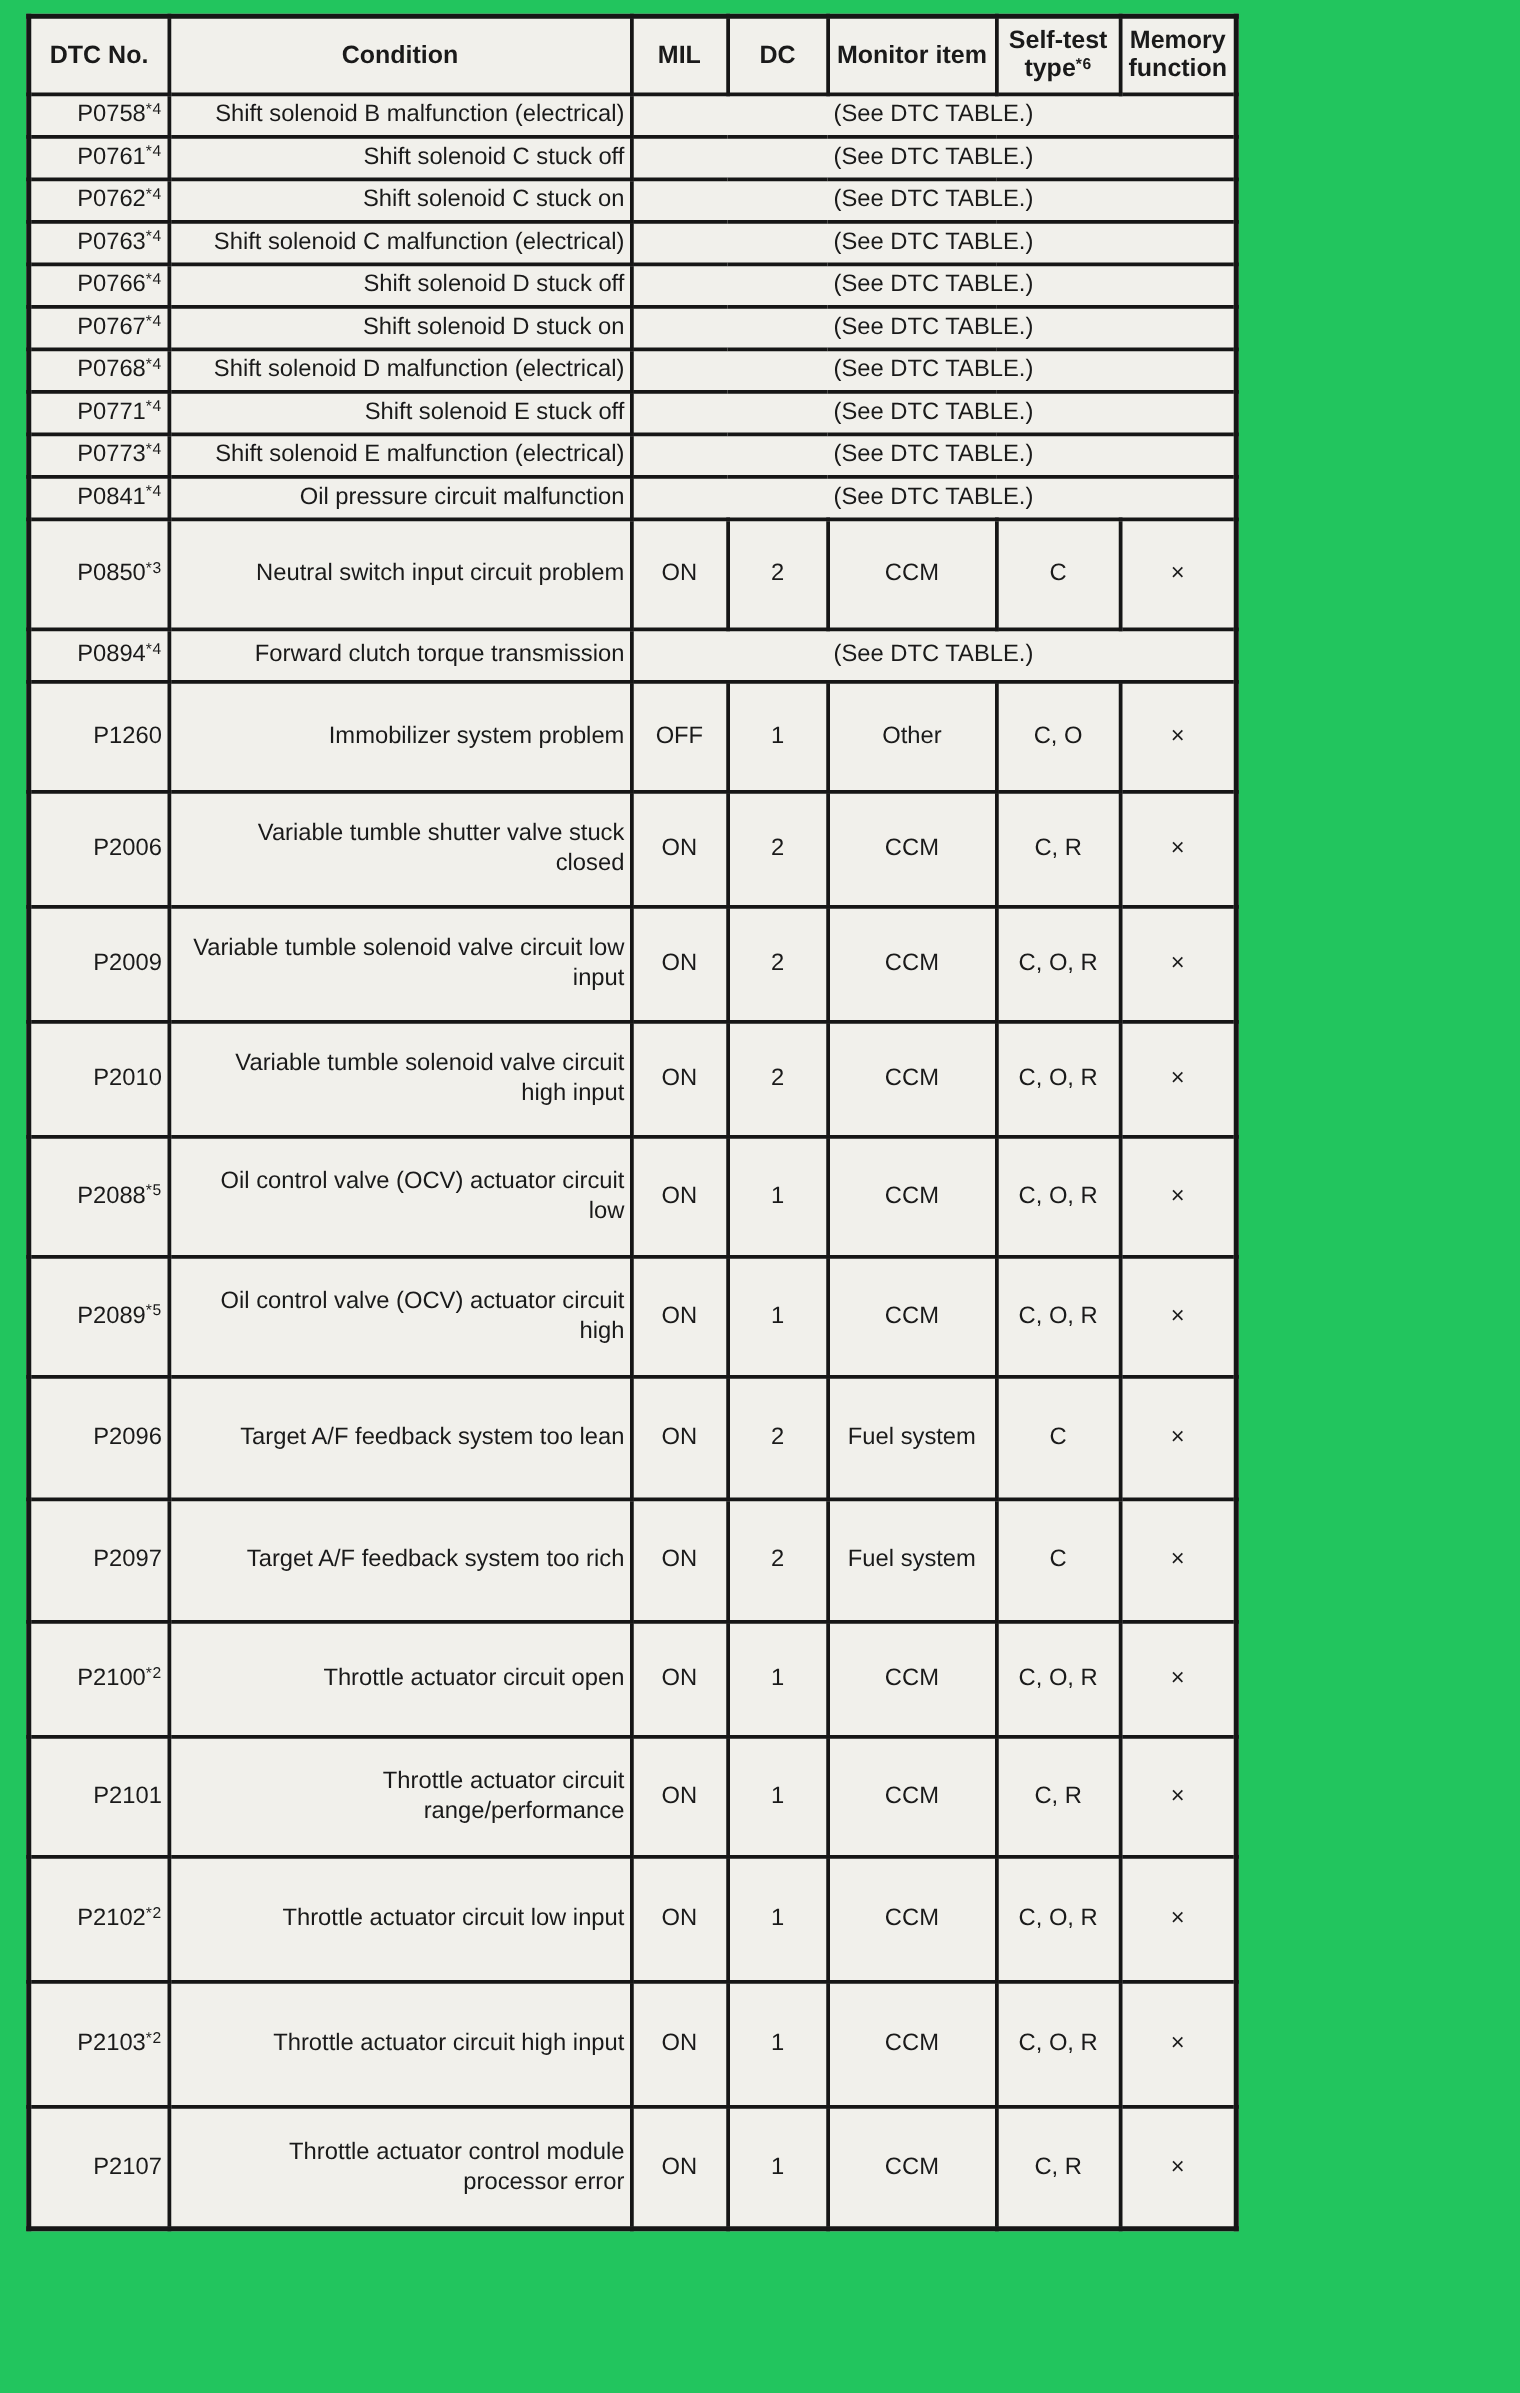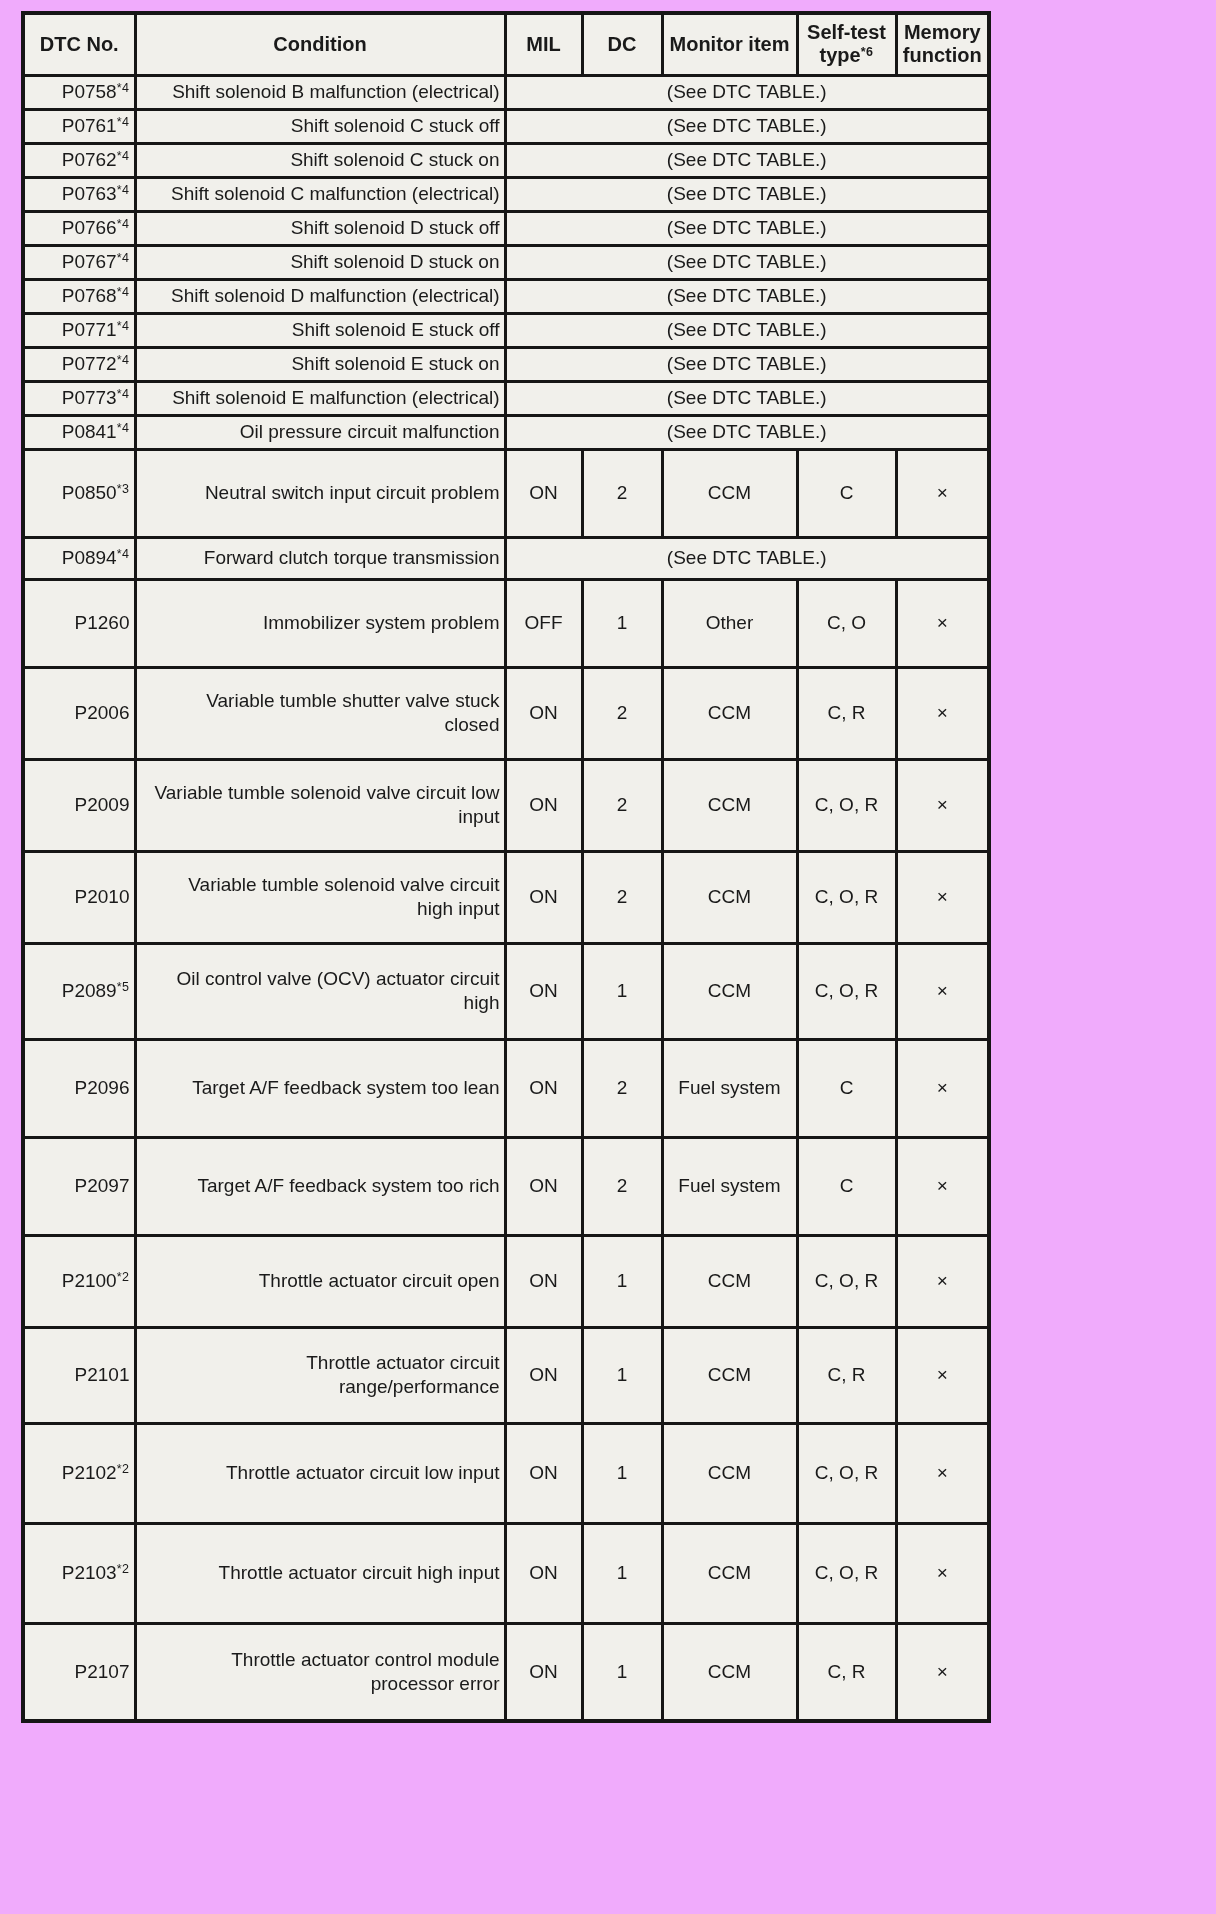--- a/index.html
+++ b/index.html
@@ -10,21 +10,21 @@
     width: 1216px;
     height: 1914px;
     background: #f1f0eb;
     font-family: "Liberation Sans", "DejaVu Sans", sans-serif;
     color: #1a1a1a;
   }
   .page {
     position: relative;
     width: 1216px;
     height: 1914px;
-    background: #f0abfc;
+    background: #22c55e;
     overflow: hidden;
   }
   table.dtc {
     position: absolute;
     left: 21px;
     top: 11px;
     width: 966px;
     border-collapse: collapse;
     table-layout: fixed;
     background: #f1f0eb;
@@ -135,25 +135,20 @@
         <td class="code"><span>P0768</span><sup>*4</sup></td>
         <td class="cond">Shift solenoid D malfunction (electrical)</td>
         <td class="see" colspan="5">(See DTC TABLE.)</td>
       </tr>
       <tr class="h34">
         <td class="code"><span>P0771</span><sup>*4</sup></td>
         <td class="cond">Shift solenoid E stuck off</td>
         <td class="see" colspan="5">(See DTC TABLE.)</td>
       </tr>
       <tr class="h34">
-        <td class="code"><span>P0772</span><sup>*4</sup></td>
-        <td class="cond">Shift solenoid E stuck on</td>
-        <td class="see" colspan="5">(See DTC TABLE.)</td>
-      </tr>
-      <tr class="h34">
         <td class="code"><span>P0773</span><sup>*4</sup></td>
         <td class="cond">Shift solenoid E malfunction (electrical)</td>
         <td class="see" colspan="5">(See DTC TABLE.)</td>
       </tr>
       <tr class="h34">
         <td class="code"><span>P0841</span><sup>*4</sup></td>
         <td class="cond">Oil pressure circuit malfunction</td>
         <td class="see" colspan="5">(See DTC TABLE.)</td>
       </tr>
 
@@ -203,20 +198,29 @@
       <tr class="h92">
         <td class="code"><span>P2010</span><sup></sup></td>
         <td class="cond">Variable tumble solenoid valve circuit high input</td>
         <td class="ctr">ON</td>
         <td class="ctr">2</td>
         <td class="ctr">CCM</td>
         <td class="ctr">C, O, R</td>
         <td class="ctr">×</td>
       </tr>
       <tr class="h96">
+        <td class="code"><span>P2088</span><sup>*5</sup></td>
+        <td class="cond">Oil control valve (OCV) actuator circuit low</td>
+        <td class="ctr">ON</td>
+        <td class="ctr">1</td>
+        <td class="ctr">CCM</td>
+        <td class="ctr">C, O, R</td>
+        <td class="ctr">×</td>
+      </tr>
+      <tr class="h96">
         <td class="code"><span>P2089</span><sup>*5</sup></td>
         <td class="cond">Oil control valve (OCV) actuator circuit high</td>
         <td class="ctr">ON</td>
         <td class="ctr">1</td>
         <td class="ctr">CCM</td>
         <td class="ctr">C, O, R</td>
         <td class="ctr">×</td>
       </tr>
       <tr class="h98">
         <td class="code"><span>P2096</span><sup></sup></td>

